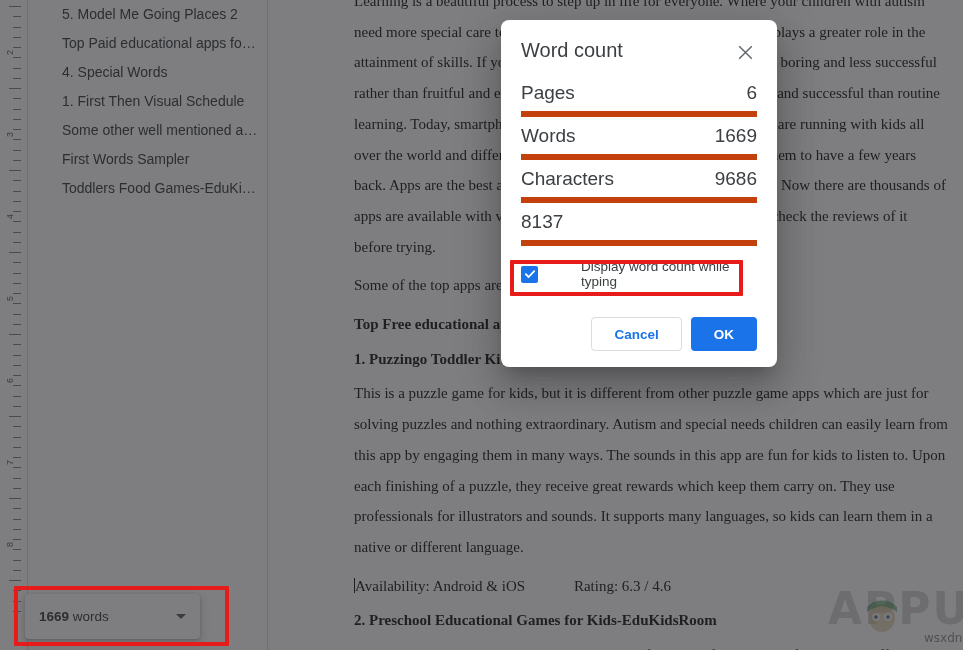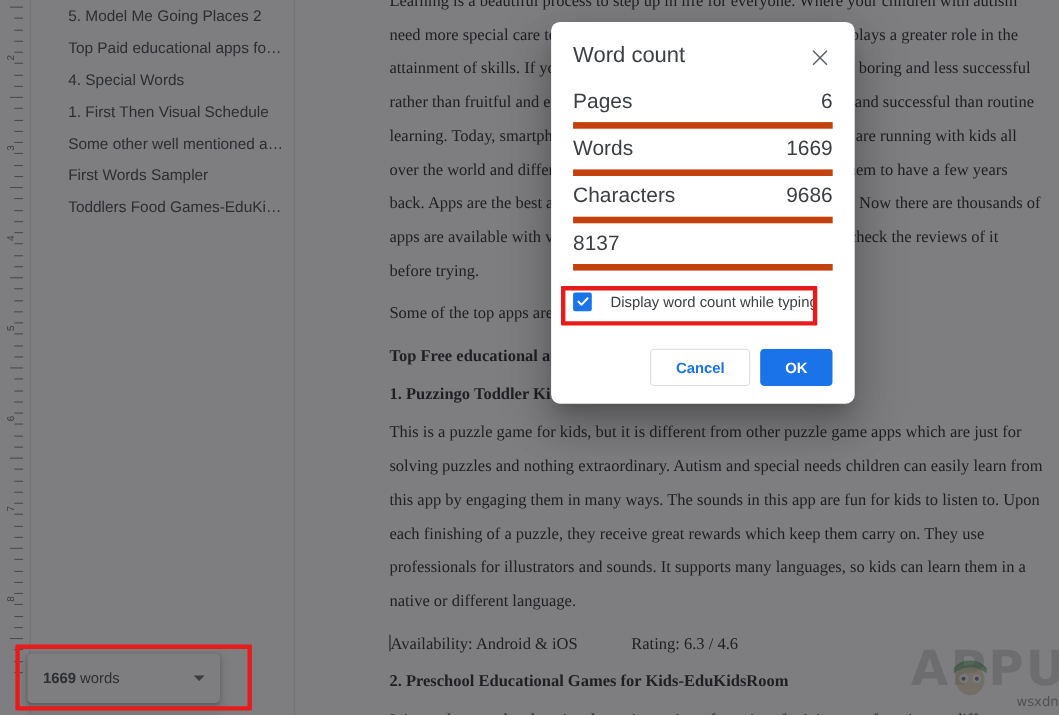--- a/index.html
+++ b/index.html
@@ -235,20 +235,21 @@
   }
   .stat-label { color: #3c4043; }
   .stat-value { color: #3c4043; }
 
   .checkbox-row {
     display: flex;
     align-items: center;
     height: 42px;
     margin-top: 7px;
     cursor: pointer;
+    gap: 26px;
   }
   .cb {
     width: 17px; height: 17px;
     border-radius: 2px;
     background: #1a73e8;
     display: flex; align-items: center; justify-content: center;
     flex: 0 0 auto;
   }
   .cb svg { display: block; }
   .cb-label {

